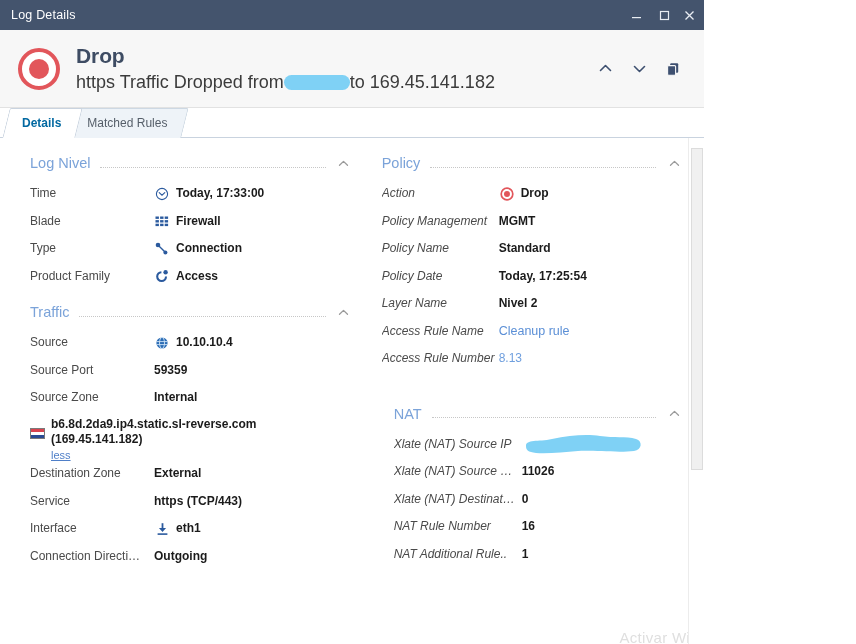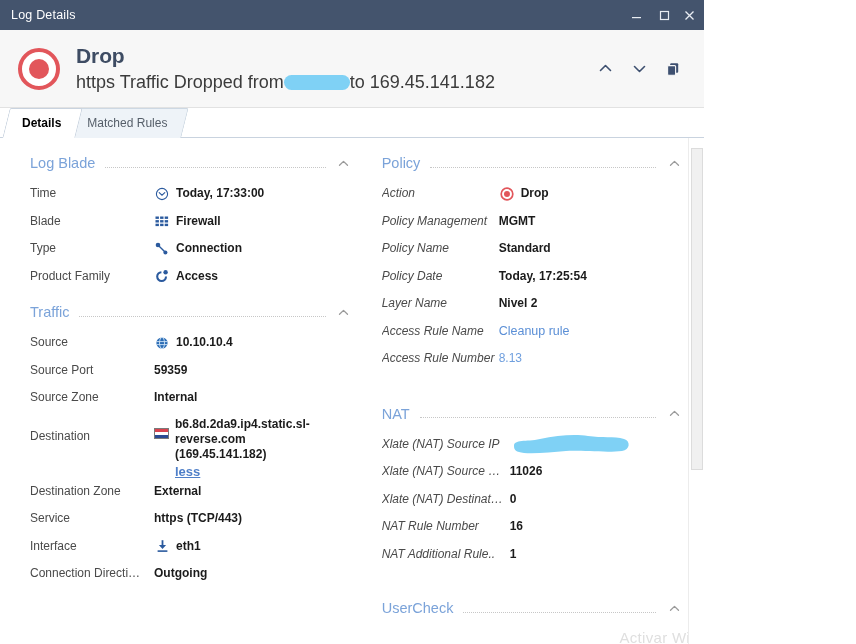--- a/index.html
+++ b/index.html
@@ -71,21 +71,21 @@
     padding:0 18px 0 16px; font-size:12px; color:#555e69; margin-right:-8px;
     background:transparent;
   }
   .tab .skin {
     position:absolute; left:0; top:0; right:0; bottom:-1px; z-index:0;
     transform: skewX(-14deg);
     border:1px solid #c9d3df; border-bottom:none;
     border-radius:2px 2px 0 0;
   }
   .tab span.lbl { position:relative; z-index:1; }
-  .tab.active { color:#000000; font-weight:bold; z-index:3; }
+  .tab.active { color:#0369a1; font-weight:bold; z-index:3; }
   .tab.active .skin { background:#ffffff; border-color:#c9d3df; }
   .tab.active .skin:after{
     content:""; position:absolute; left:0; right:0; bottom:-1px; height:2px; background:#fff;
   }
   .tab.inactive { z-index:2; }
   .tab.inactive .skin { background:#eef3f8; border-color:#cdd8e3; }
 
   
   .body-area { position:relative; height:506px; background:#fff; overflow:hidden; }
   .cols { display:flex; padding:14px 0 0 0; height:100%; }
@@ -125,22 +125,22 @@
   .flag {
     width:15px; height:11px; flex:0 0 15px; margin-top:11px;
     border:1px solid #7a7a7a; overflow:hidden; display:flex; flex-direction:column;
   }
   .flag i { display:block; height:33.34%; width:100%; }
   .flag .r { background:#d9434f; }
   .flag .w { background:#ffffff; }
   .flag .b { background:#2a4a93; }
   .dest-lines { font-size:12px; font-weight:bold; color:#1b1b1b; line-height:1.27; }
   .dest-less {
-    display:inline-block; margin-top:2px; color:#4f7fc8; font-weight:bold;
-    text-decoration:underline; font-size:13px;
+    display:inline-block; margin-top:2px; color:#4f7fc8; font-weight:normal;
+    text-decoration:underline; font-size:11px;
   }
 
   
   .redact-blob { width:122px; height:26px; position:relative; top:-4px; }
 
   
   .scrollbar {
     position:absolute; right:0; top:0; width:16px; height:100%;
     background:#ffffff; border-left:1px solid #ececec;
   }
@@ -226,21 +226,21 @@
     </div>
   </div>
 
   <div class="body-area">
     <div class="cols">
 
       <div class="col col-left">
 
         <div class="section">
           <div class="sec-head">
-            <div class="sec-title">Log Blade</div>
+            <div class="sec-title">Log Nivel</div>
             <div class="sec-dots"></div>
             <div class="sec-chev">
               <svg width="13" height="13" viewBox="0 0 13 13">
                   <path d="M2.5 8.2 L6.5 4.4 L10.5 8.2" stroke="#9a9a9a" stroke-width="1.3" fill="none" stroke-linecap="round" stroke-linejoin="round"></path>
                 </svg>
             </div>
           </div>
 
 
           <div class="row">
@@ -335,21 +335,20 @@
             <div class="k">Source Port</div>
             <div class="v">59359</div>
           </div>
 
           <div class="row">
             <div class="k">Source Zone</div>
             <div class="v">Internal</div>
           </div>
 
           <div class="row" style="min-height:48px;">
-            <div class="k" style="padding-top:14px;">Destination</div>
             <div class="v" style="padding-top:0;">
               <div class="dest">
                 <span class="flag">
                   <i class="r"></i>
                     <i class="w"></i>
                     <i class="b"></i>
                 </span>
                 <span class="dest-lines">
                   <span>b6.8d.2da9.ip4.static.sl-reverse.com</span><br>
                   <span>(169.45.141.182)</span><br>
@@ -440,21 +439,21 @@
             <div class="k">Access Rule Name</div>
             <div class="v link" style="font-size:12.5px;">Cleanup rule</div>
           </div>
 
           <div class="row">
             <div class="k">Access Rule Number</div>
             <div class="v linksm">8.13</div>
           </div>
         </div>
 
-        <div class="section" style="margin-top:27px;">
+        <div class="section" style="margin-top:27px;margin-left:12px;">
           <div class="sec-head">
             <div class="sec-title">NAT</div>
             <div class="sec-dots"></div>
             <div class="sec-chev">
               <svg width="13" height="13" viewBox="0 0 13 13">
                   <path d="M2.5 8.2 L6.5 4.4 L10.5 8.2" stroke="#9a9a9a" stroke-width="1.3" fill="none" stroke-linecap="round" stroke-linejoin="round"></path>
                 </svg>
             </div>
           </div>
 
@@ -483,31 +482,20 @@
             <div class="k" style="width:128px;">NAT Rule Number</div>
             <div class="v">16</div>
           </div>
 
           <div class="row">
             <div class="k" style="width:128px;">NAT Additional Rule..</div>
             <div class="v">1</div>
           </div>
         </div>
 
-        <div class="section" style="margin-top:26px;">
-          <div class="sec-head">
-            <div class="sec-title">UserCheck</div>
-            <div class="sec-dots"></div>
-            <div class="sec-chev">
-              <svg width="13" height="13" viewBox="0 0 13 13">
-                  <path d="M2.5 8.2 L6.5 4.4 L10.5 8.2" stroke="#9a9a9a" stroke-width="1.3" fill="none" stroke-linecap="round" stroke-linejoin="round"></path>
-                </svg>
-            </div>
-          </div>
-        </div>
 
         <div class="watermark">Activar Wi</div>
       </div>
     </div>
 
     <div class="scrollbar">
       <div class="scroll-thumb"></div>
     </div>
   </div>
 

